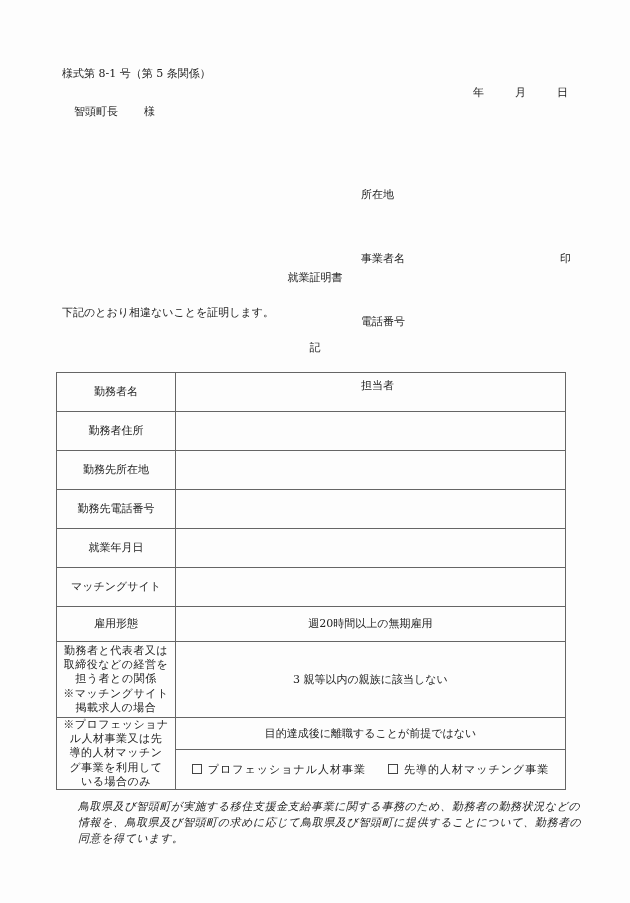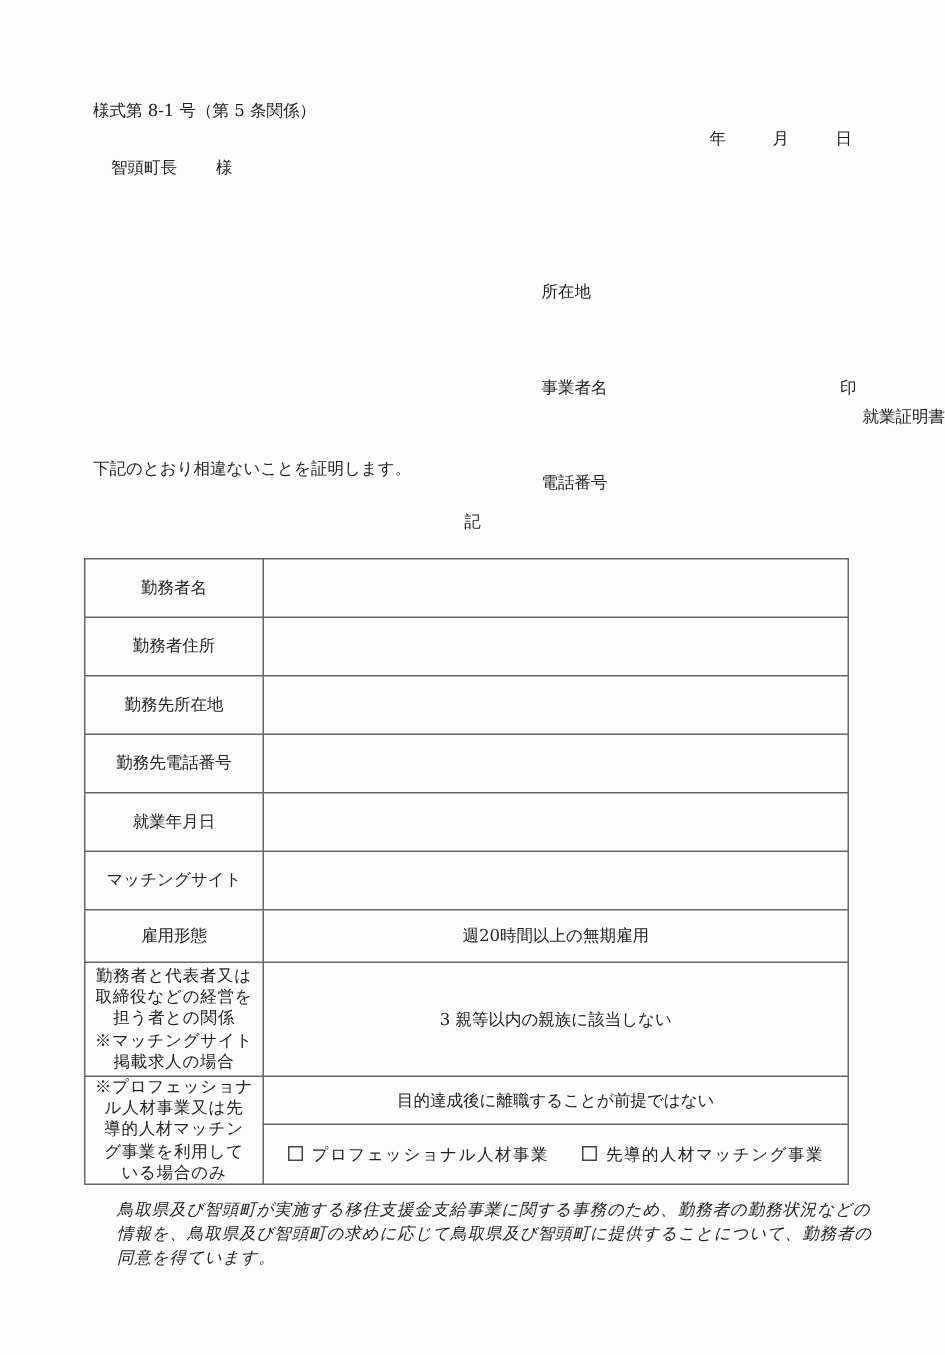--- a/index.html
+++ b/index.html
@@ -12,21 +12,21 @@
   .form-no { left: 62px; top: 67px; }
   .date { top: 86px; right: 62px; display: flex; gap: 0; }
   .date span { display: inline-block; }
   .date .y { margin-right: 31px; }
   .date .m { margin-right: 31px; }
   .addressee { left: 74px; top: 105px; }
   .addressee .sama { margin-left: 26px; }
   .sender { left: 361px; top: 148px; width: 210px; }
   .sender .row { position: relative; height: 23.5px; line-height: 14px; margin-top: 40px; }
   .sender .seal { position: absolute; right: 0; top: 0; }
-  .title { left: 0; width: 630px; text-align: right; top: 271px; padding-left: 0; }
+  .title { left: 0; width: 630px; text-align: center; top: 271px; padding-left: 0; }
   .statement { left: 62px; top: 306px; }
   .ki { left: 0; width: 630px; text-align: center; top: 341px; }
 
   table.main {
     position: absolute; left: 56px; top: 372px; width: 510px;
     border-collapse: collapse; table-layout: fixed;
   }
   table.main td {
     border: 1px solid #666; padding: 0; text-align: center; vertical-align: middle;
     font-size: 11px; line-height: 14px;
@@ -58,20 +58,21 @@
 </div>
 
 <div class="abs addressee">
   <span>智頭町長</span><span class="sama">様</span>
 </div>
 
 <div class="abs sender">
   <div class="row"><span>所在地</span></div>
   <div class="row"><span>事業者名</span><span class="seal">印</span></div>
   <div class="row"><span>電話番号</span></div>
+  <div class="row"><span>担当者</span></div>
 </div>
 
 <div class="abs title">就業証明書</div>
 <div class="abs statement">下記のとおり相違ないことを証明します。</div>
 <div class="abs ki">記</div>
 
 <table class="main">
   <tbody>
       <tr class="r40">
     <td class="lbl">勤務者名</td>

